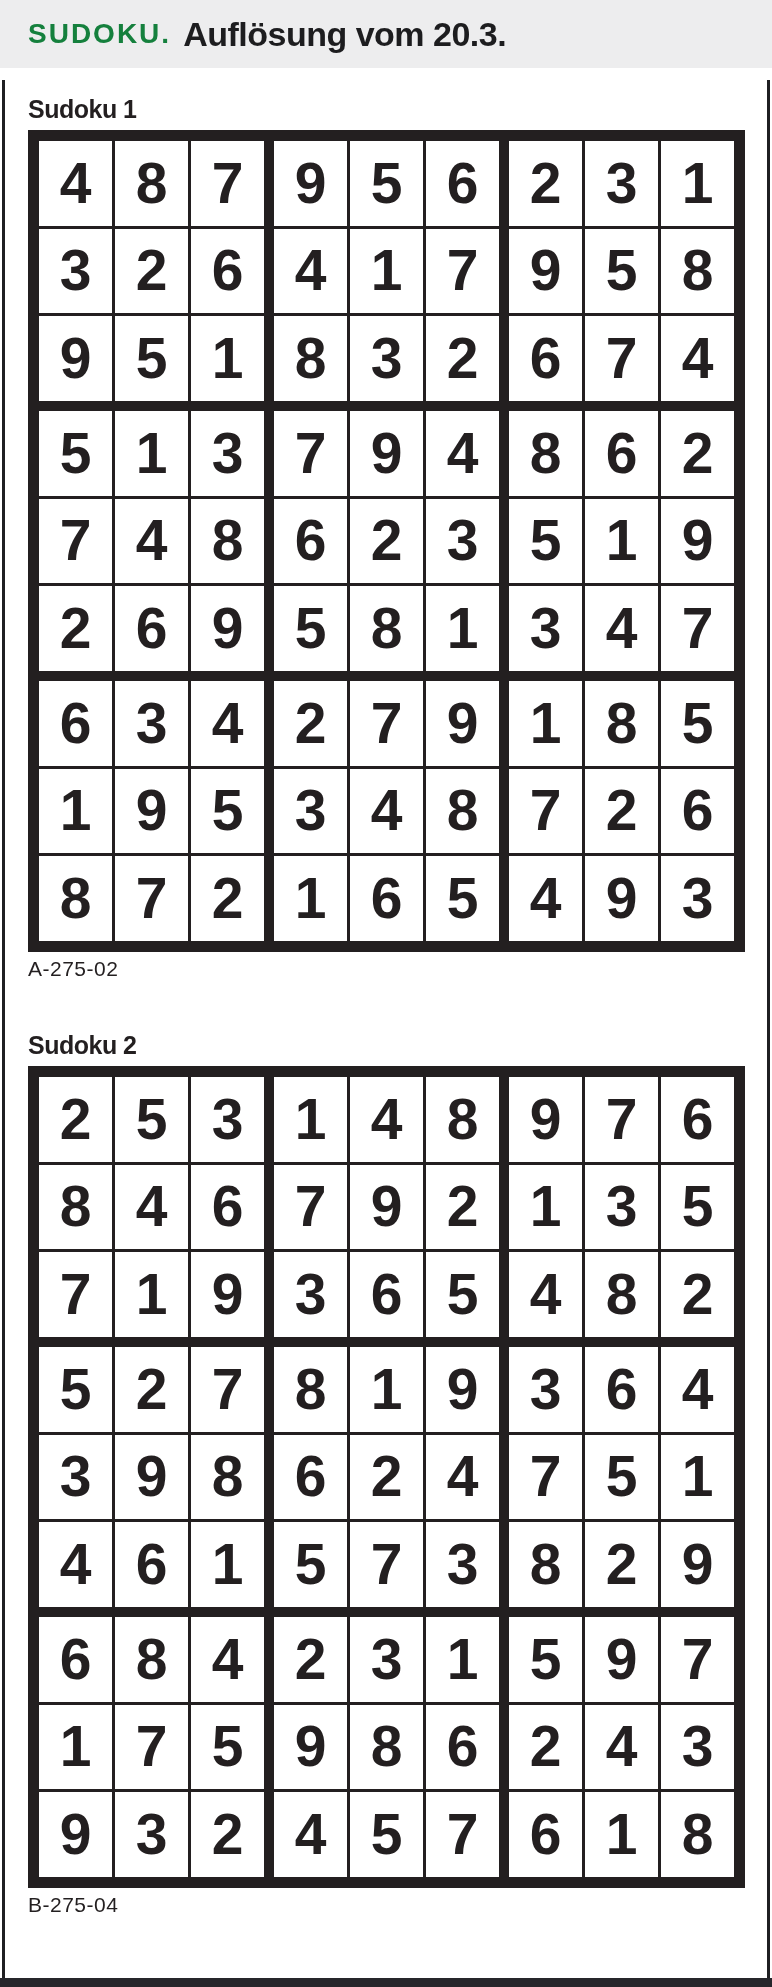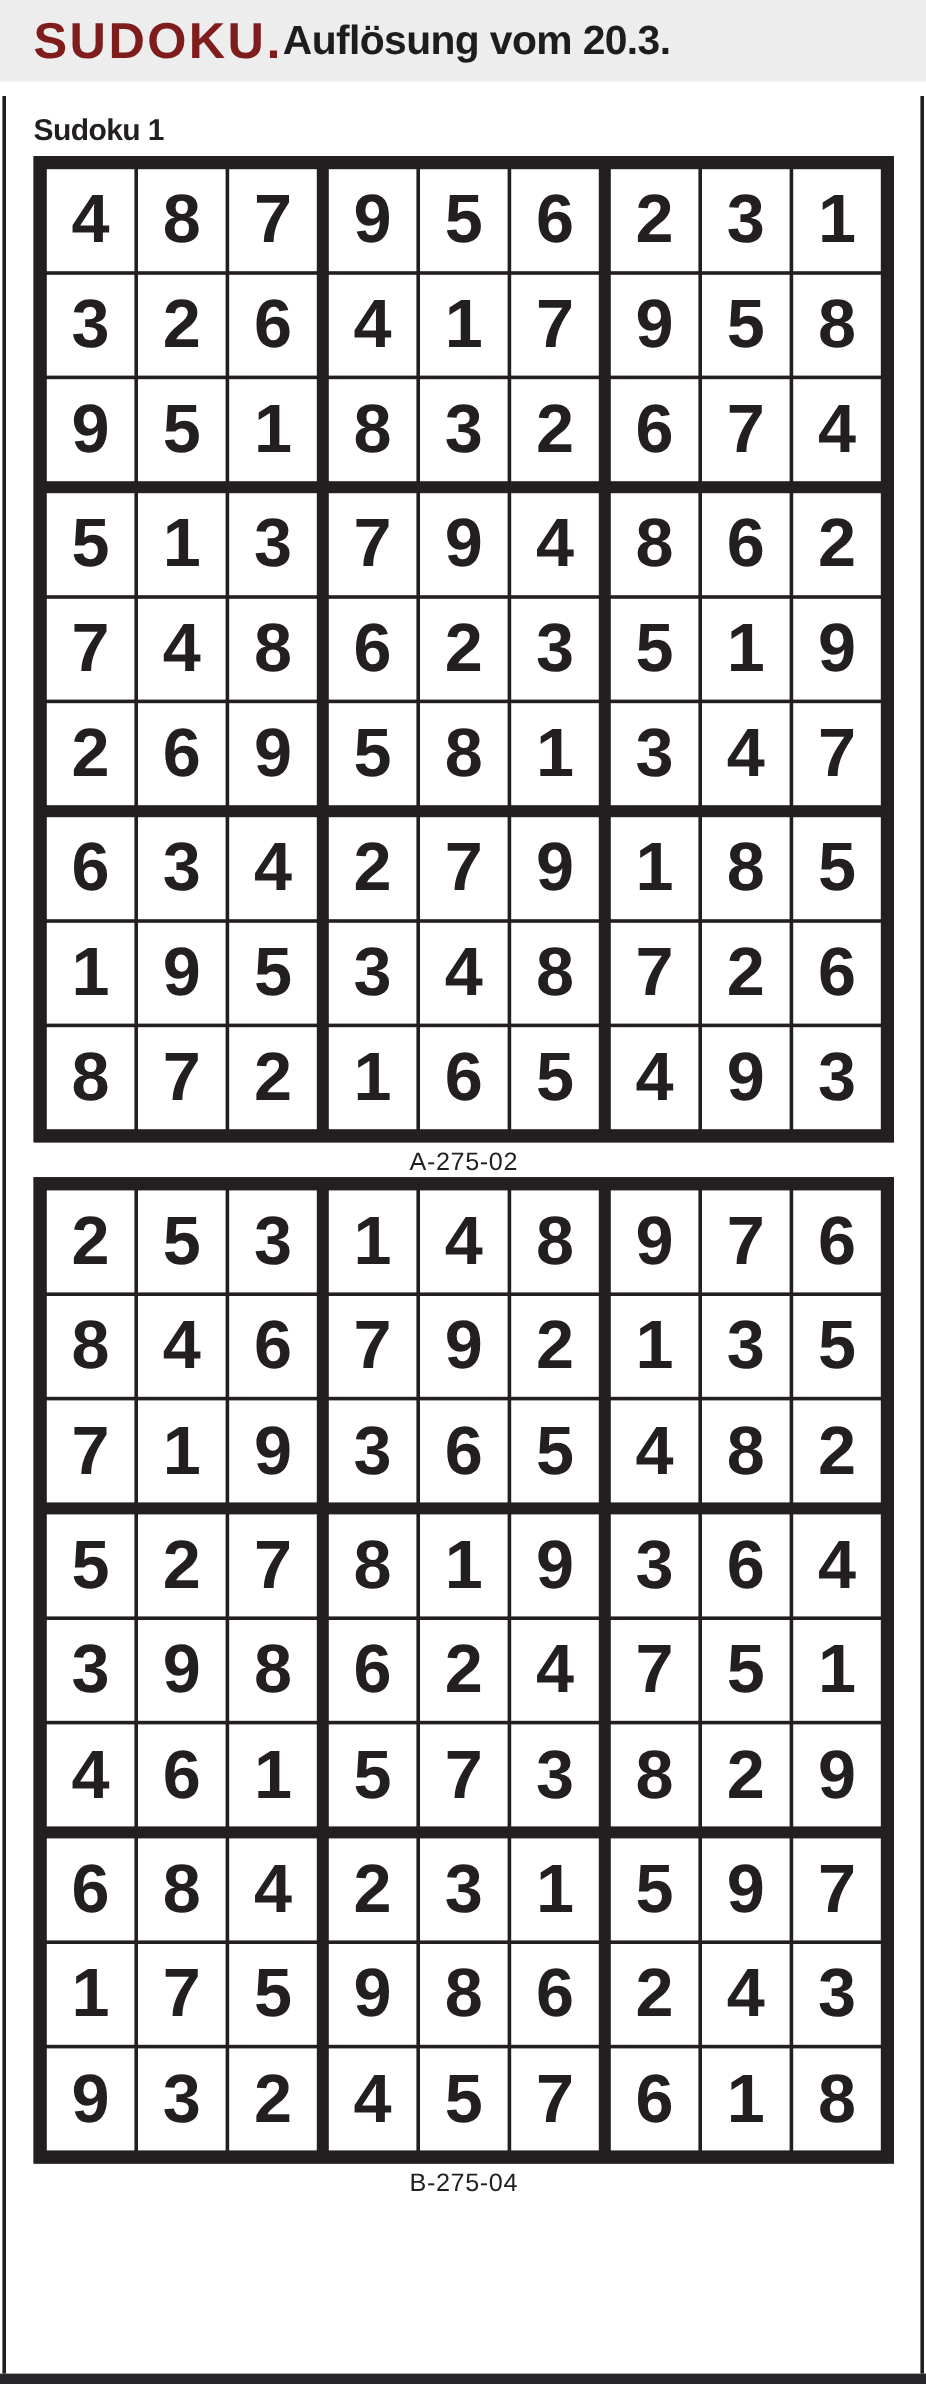--- a/index.html
+++ b/index.html
@@ -19,24 +19,25 @@
   
   .masthead {
     height: 68px;
     background: #ededee;
     display: flex;
     align-items: center;
     padding-left: 28px;
     box-sizing: border-box;
   }
   .masthead .brand {
-    font-size: 42px;
+    font-size: 28px;
     font-weight: 700;
     letter-spacing: 2px;
-    color: #7f1d1d;
+    color: #15803d;
+    margin-right: 12px;
   }
   .masthead .title {
     font-size: 34px;
     font-weight: 700;
     letter-spacing: -0.5px;
     color: #1d1d1f;
     text-align: center;
   }
   
   .rule {
@@ -100,21 +101,21 @@
     align-items: center;
     justify-content: center;
     font-size: 57px;
     font-weight: 700;
     line-height: 1;
     color: #231f20;
   }
   
   .code {
     width: 717px;
-    text-align: center;
+    text-align: left;
     font-size: 21px;
     font-weight: 400;
     letter-spacing: 0.5px;
     margin-top: 5px;
     color: #231f20;
   }
 </style>
 </head>
 <body>
 
@@ -230,20 +231,21 @@
             <div class="cell">6</div>
             <div class="cell">4</div>
             <div class="cell">9</div>
             <div class="cell">3</div>
           </div>
         </div>
       <div class="code">A-275-02</div>
     </section>
 
     <section class="puzzle">
+      <h2>Sudoku 2</h2>
       <div class="sudoku">
           <div class="box">
             <div class="cell">2</div>
             <div class="cell">5</div>
             <div class="cell">3</div>
             <div class="cell">8</div>
             <div class="cell">4</div>
             <div class="cell">6</div>
             <div class="cell">7</div>
             <div class="cell">1</div>

